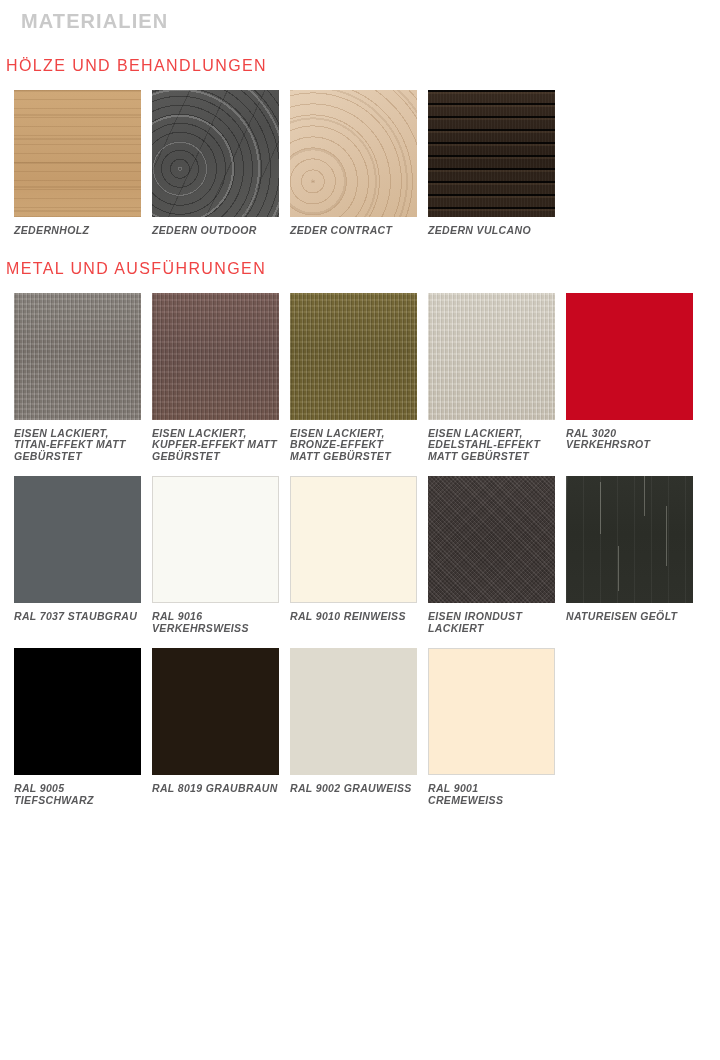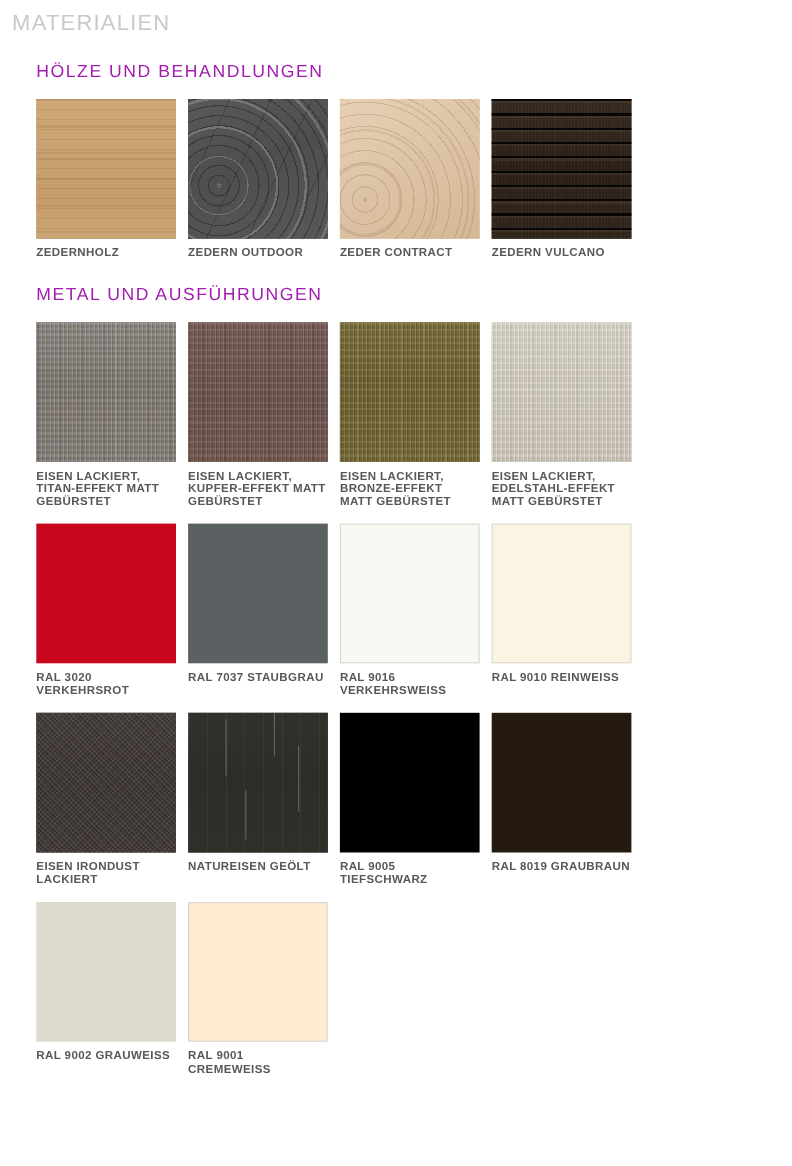--- a/index.html
+++ b/index.html
@@ -16,46 +16,47 @@
     overflow: hidden;
     position: relative;
   }
   .page {
     width: 720px;
     padding: 0;
     box-sizing: border-box;
   }
   .page-title {
     margin: 0;
-    padding: 8px 0 0 11px;
+    padding: 8px 0 0 21px;
     font-size: 20px;
     line-height: 26px;
-    font-weight: normal;
+    font-weight: bold;
     letter-spacing: 1.1px;
     color: #c9c9c9;
     text-transform: uppercase;
   }
   .section {
     padding: 0;
   }
   .section-heading {
     margin: 0;
-    padding: 22px 0 0 33px;
+    padding: 22px 0 0 6px;
     font-size: 16px;
     line-height: 20px;
     font-weight: normal;
     letter-spacing: 1.4px;
-    color: #a21caf;
+    color: #ef4444;
     text-transform: uppercase;
   }
   .grid {
     display: flex;
     flex-wrap: wrap;
-    padding-left: 33px;
+    padding-left: 14px;
     box-sizing: border-box;
+    font-style: italic;
   }
   .cell {
     width: 127px;
     margin-right: 11px;
     margin-top: 14px;
   }
   .swatch {
     width: 127px;
     height: 127px;
     box-sizing: border-box;

